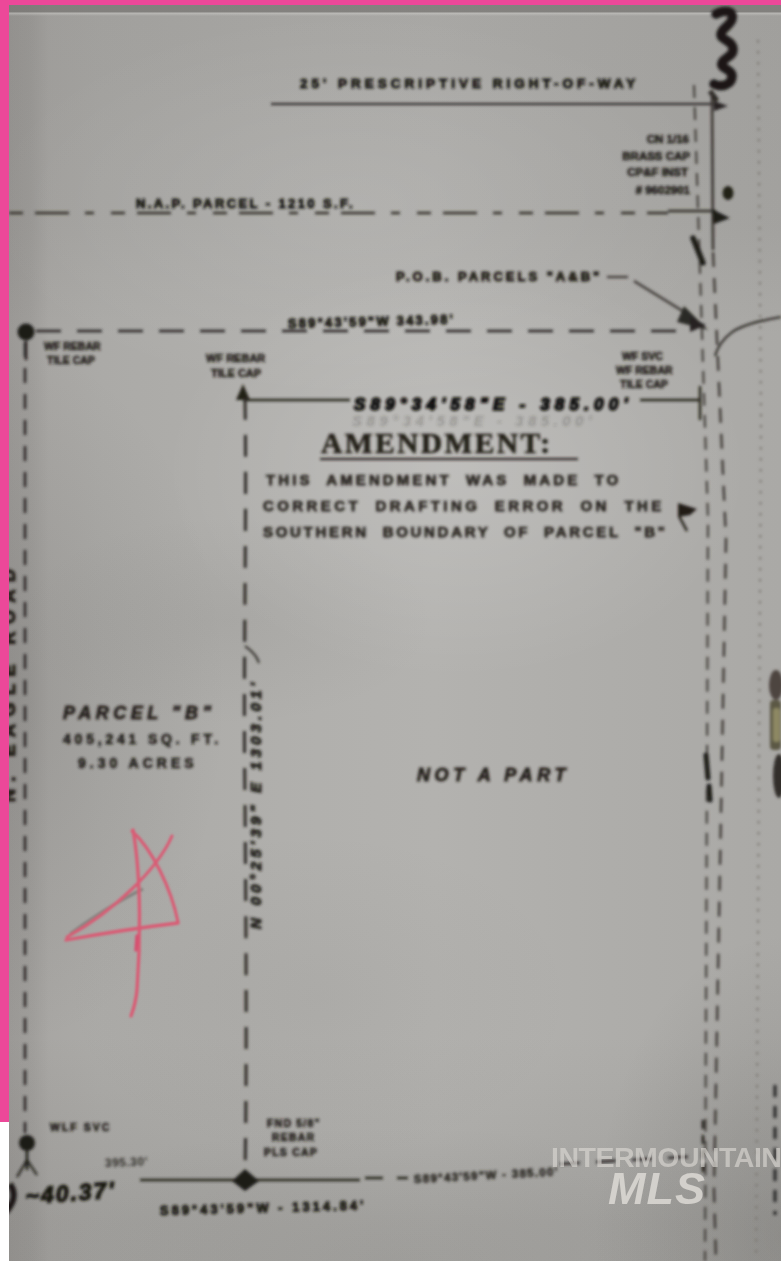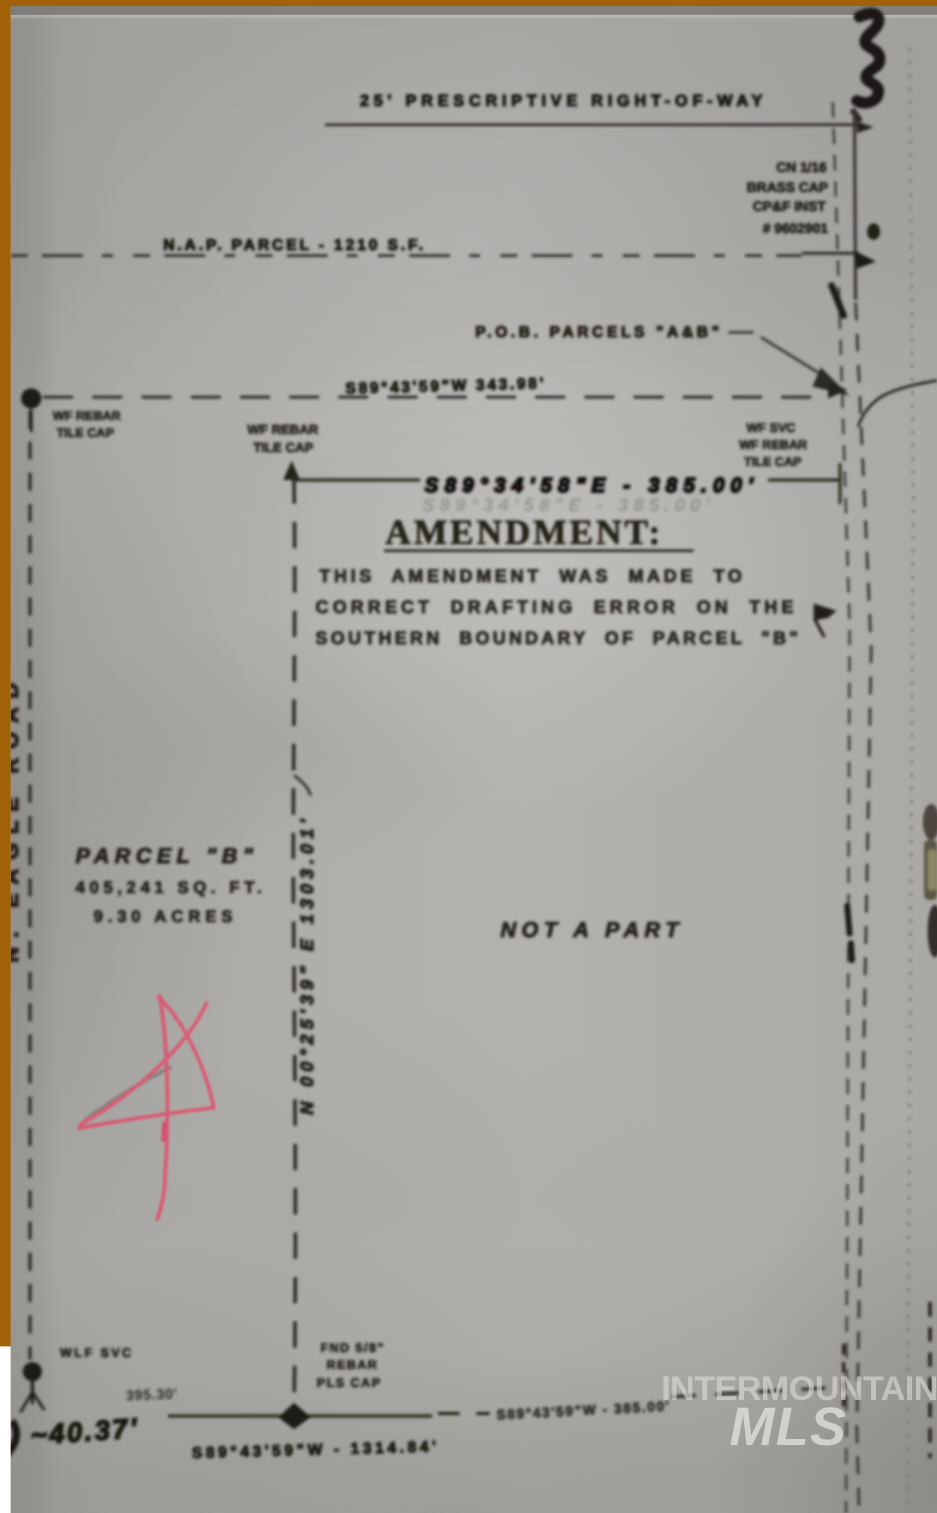--- a/index.html
+++ b/index.html
@@ -1,17 +1,17 @@
 <!DOCTYPE html>
 <html><head>
 <meta charset="utf-8">
 <style>
   html,body{margin:0;padding:0;}
   body{width:781px;height:1261px;background:#ffffff;font-family:"Liberation Sans",sans-serif;overflow:hidden;}
-  .page{position:relative;width:781px;height:1122px;background:#a16207;}
+  .page{position:relative;width:781px;height:1122px;background:#ec4899;}
   .photo{position:absolute;left:9px;top:5px;width:772px;height:1256px;
     background:
       linear-gradient(180deg, rgba(118,116,113,0.72) 0px, rgba(118,116,113,0.72) 7px, rgba(210,209,206,0.5) 8px, rgba(210,209,206,0.0) 11px, rgba(0,0,0,0) 11px),
       radial-gradient(ellipse 420px 300px at 58% 37%, rgba(255,255,255,0.16), rgba(255,255,255,0) 70%),
       radial-gradient(ellipse 280px 140px at 28% 49%, rgba(80,79,76,0.07), rgba(0,0,0,0) 75%),
       radial-gradient(ellipse 340px 220px at 40% 79%, rgba(82,81,78,0.06), rgba(0,0,0,0) 75%),
       radial-gradient(ellipse 500px 260px at 45% 16%, rgba(255,255,255,0.10), rgba(255,255,255,0) 75%),
       radial-gradient(ellipse 300px 500px at 1% 55%, rgba(62,61,59,0.12), rgba(0,0,0,0) 70%),
       radial-gradient(ellipse 260px 420px at 100% 98%, rgba(66,64,60,0.18), rgba(0,0,0,0) 72%),
       radial-gradient(ellipse 600px 180px at 50% 100%, rgba(78,76,72,0.10), rgba(0,0,0,0) 75%),

